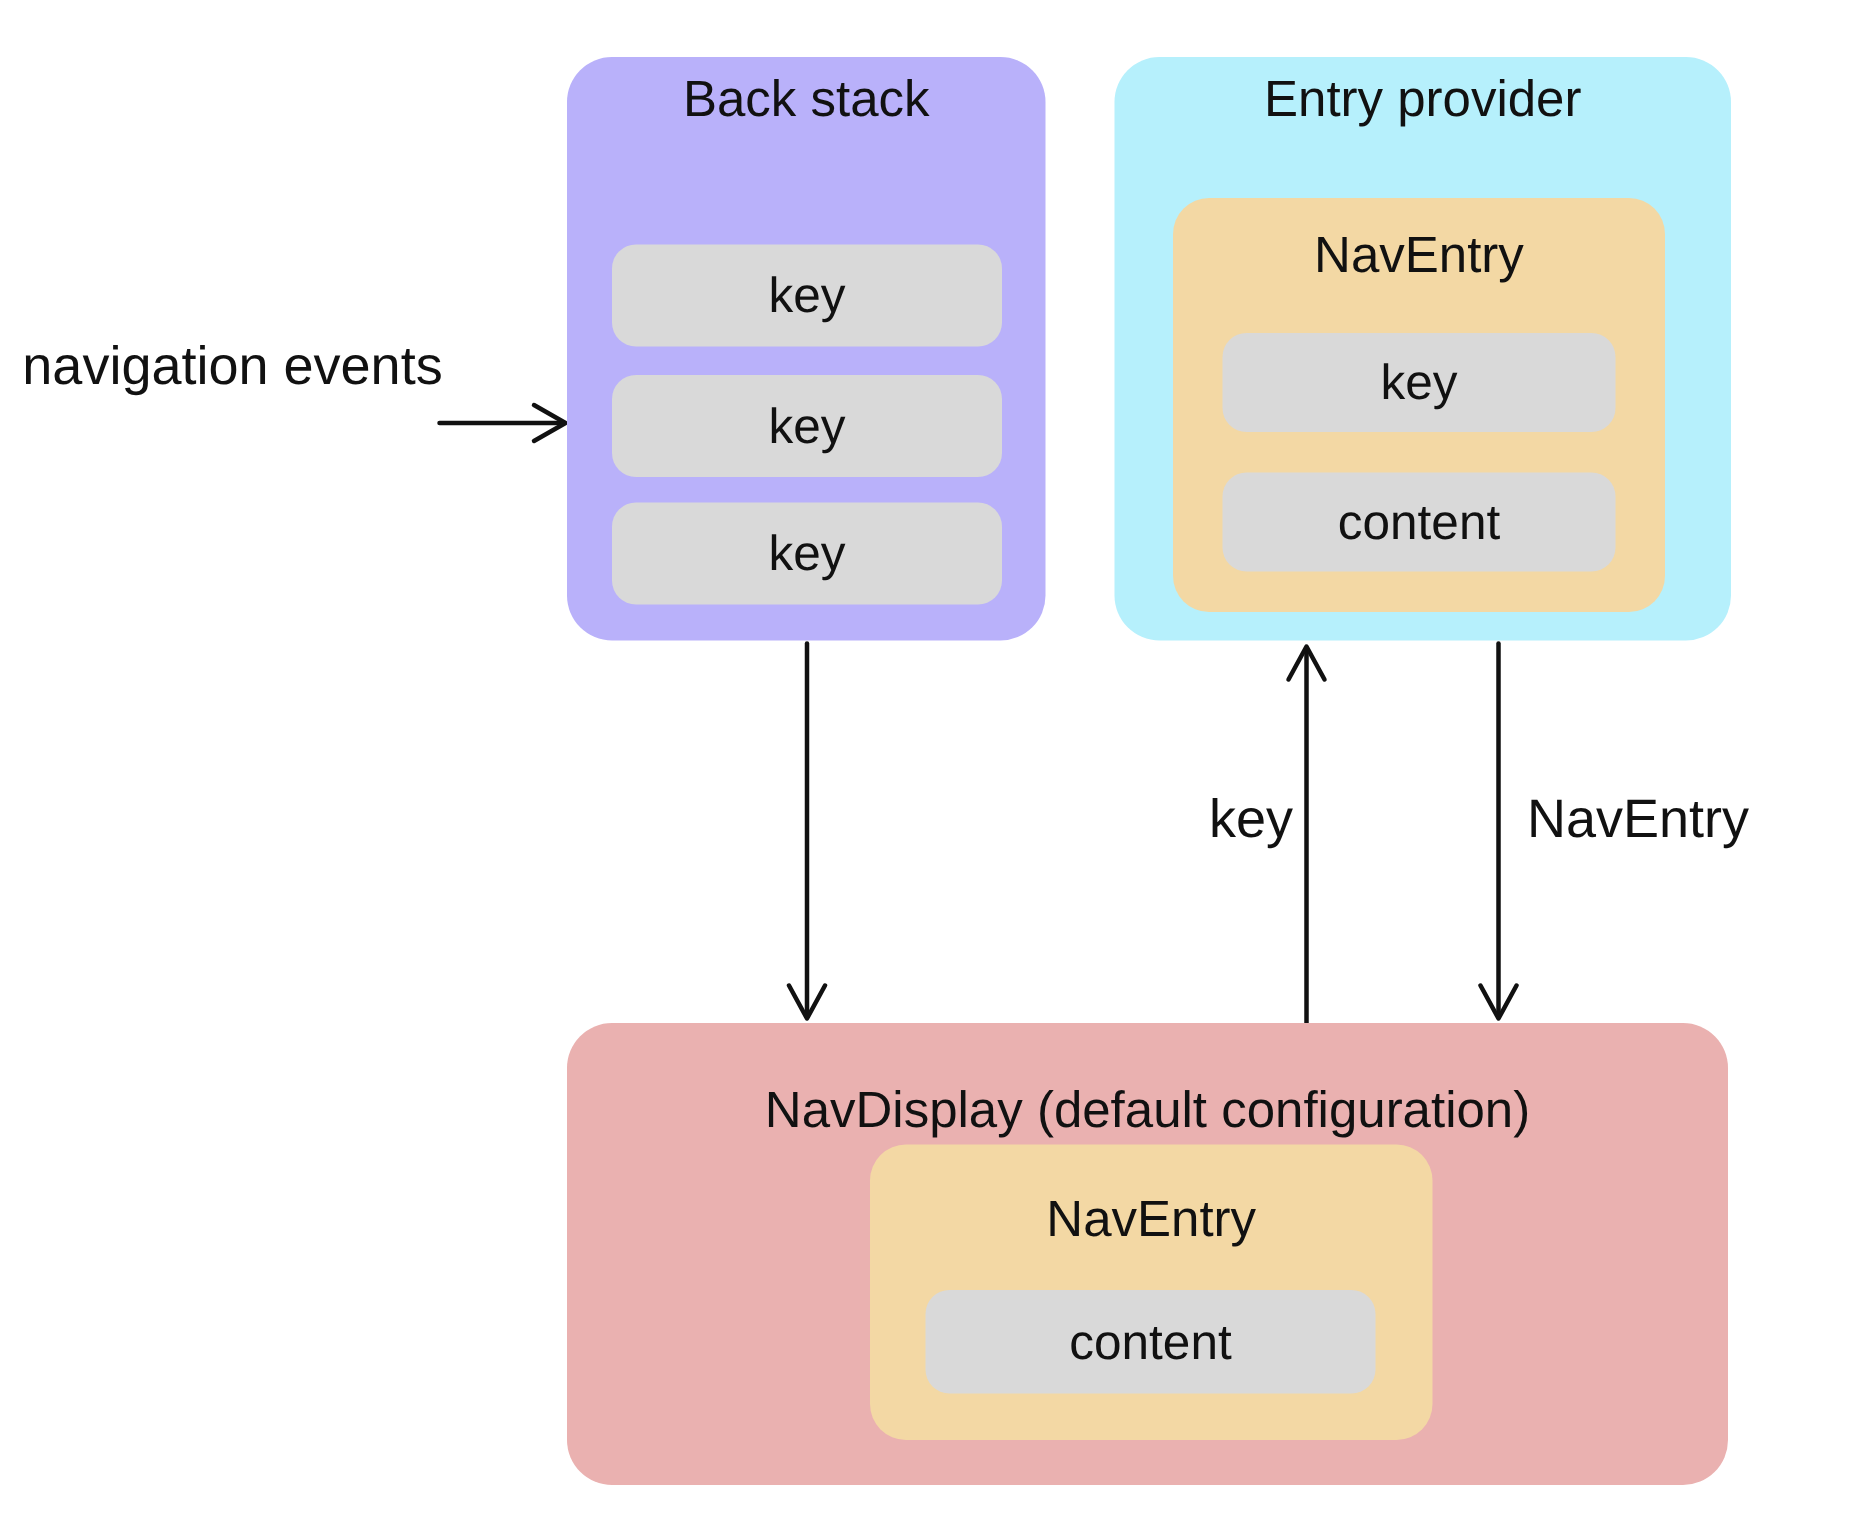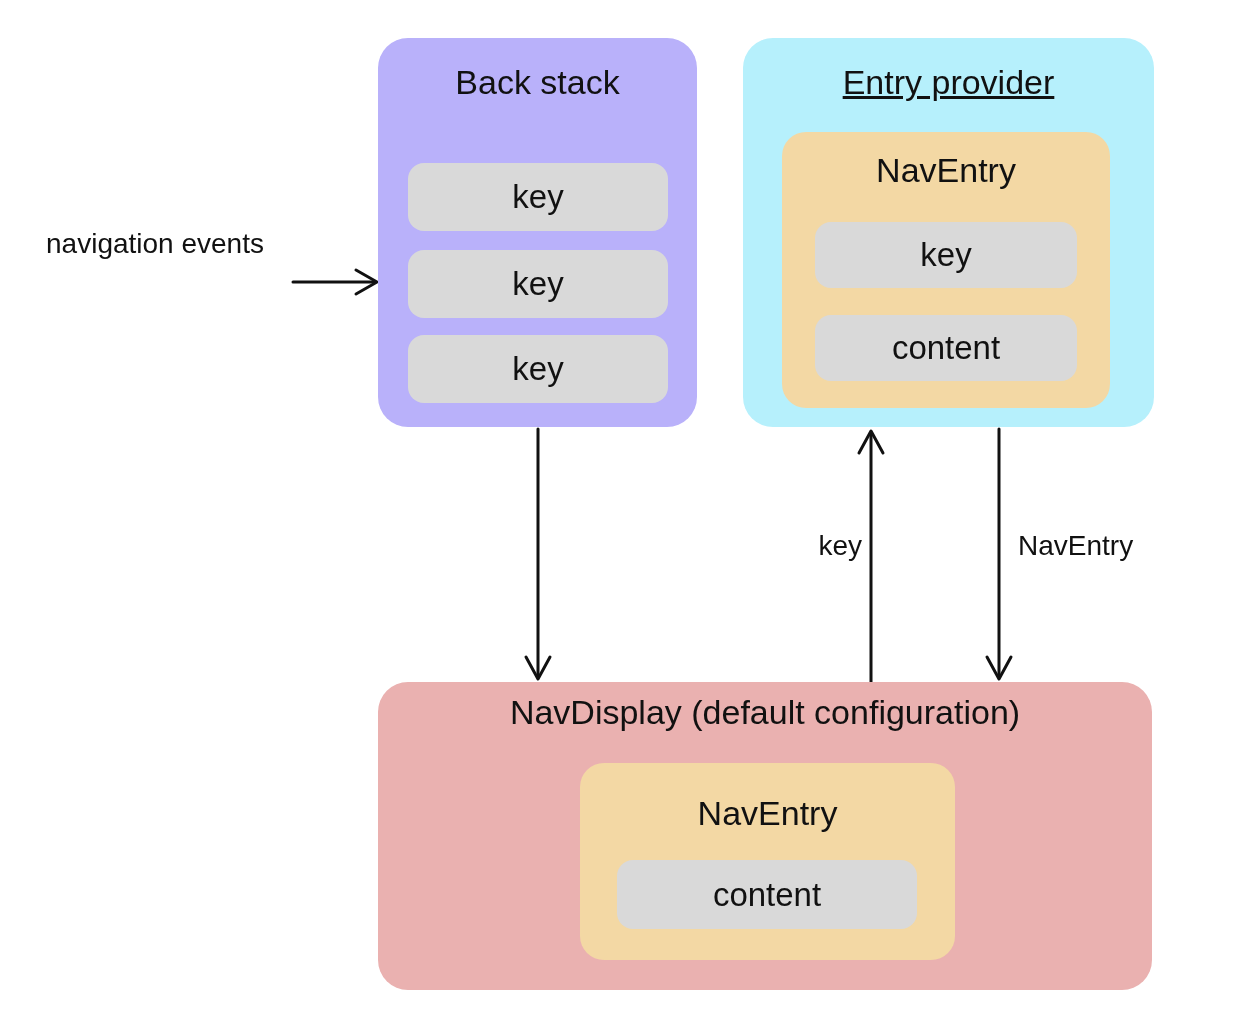--- a/index.html
+++ b/index.html
@@ -26,27 +26,27 @@
     stroke-width: 3;
     fill: none;
     stroke-linecap: round;
     stroke-linejoin: round;
   }
   .box { position: absolute; border-radius: 30px; }
   .box-title {
     text-align: center;
     font-size: 34px;
     line-height: 40px;
-    padding-top: 24px;
+    padding-top: 8px;
     white-space: nowrap;
   }
   .back-stack   { left: 378px; top: 38px;  width: 319px; height: 389px; background: var(--back-stack-bg, #b9b1fa); }
-  .entry-provider{ left: 743px; top: 38px;  width: 411px; height: 389px; background: var(--entry-provider-bg, #b6f0fc); text-decoration: underline; }
+  .entry-provider{ left: 743px; top: 38px;  width: 411px; height: 389px; background: var(--entry-provider-bg, #b6f0fc); }
   .nav-display  { left: 378px; top: 682px; width: 774px; height: 308px; background: var(--nav-display-bg, #eab1b0); }
-  .nav-display .box-title { padding-top: 10px; }
+  .nav-display .box-title { padding-top: 38px; }
 
   .inner {
     position: absolute;
     background: var(--nav-entry-bg, #f3d8a4);
     border-radius: 24px;
   }
   .entry-provider .inner { left: 39px;  top: 94px; width: 328px; height: 276px; }
   .nav-display .inner    { left: 202px; top: 81px; width: 375px; height: 197px; }
   .inner-title {
     text-align: center;
@@ -68,21 +68,21 @@
   }
   .back-stack .chip { left: 30px; width: 260px; height: 68px; }
   .chip.bs-1 { top: 125px; }
   .chip.bs-2 { top: 212px; }
   .chip.bs-3 { top: 297px; }
   .entry-provider .chip { left: 33px; width: 262px; height: 66px; }
   .chip.ep-key     { top: 90px; }
   .chip.ep-content { top: 183px; }
   .nav-display .chip { left: 37px; top: 97px; width: 300px; height: 69px; }
 
-  .label { position: absolute; font-size: 28px; line-height: 40px; }
+  .label { position: absolute; font-size: 36px; line-height: 40px; }
   .nav-events {
     left: 0px; top: 222px; width: 310px;
     text-align: center;
     line-height: 43px;
   }
   .nav-events span { display: block; }
   .key-label      { left: 762px;  top: 526px; width: 100px; text-align: right; }
   .naventry-label { left: 1018px; top: 526px; }
 </style>
 </head>

